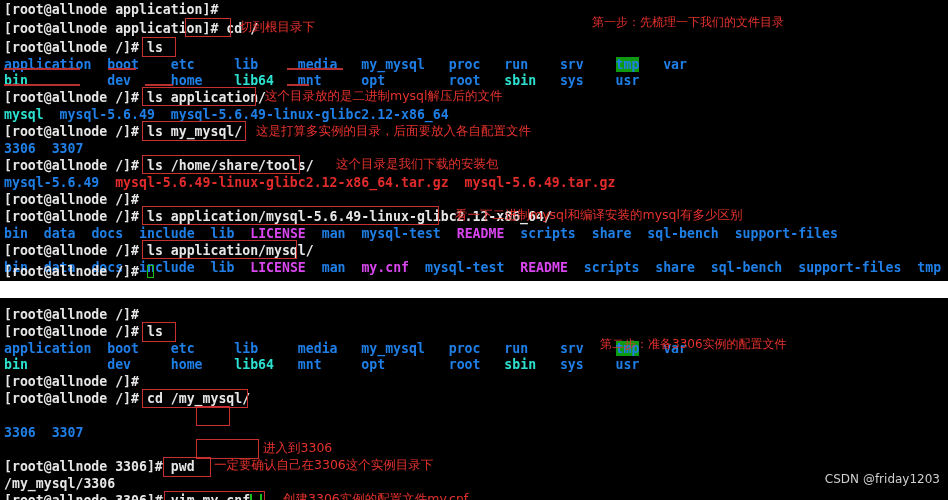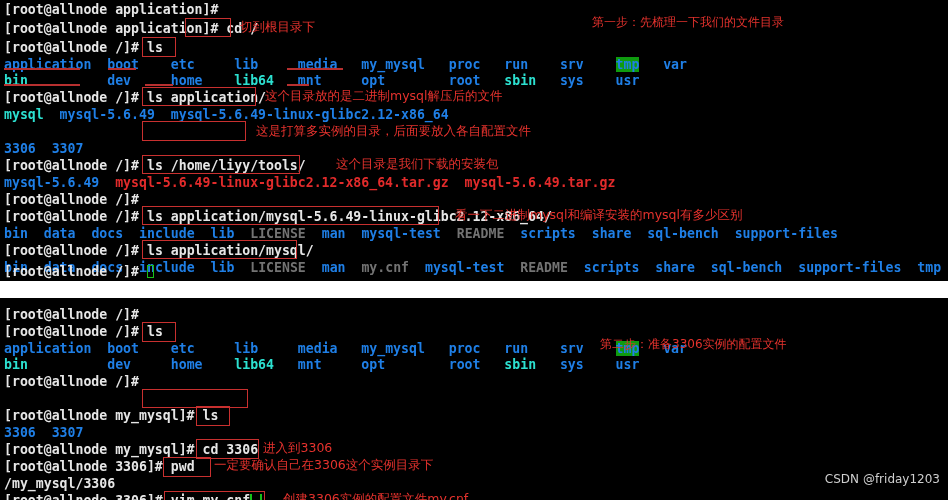--- a/index.html
+++ b/index.html
@@ -33,21 +33,21 @@
     font-family: "DejaVu Sans Mono", "Liberation Mono", monospace;
     font-size: 13.2px;
     font-weight: bold;
     letter-spacing: 0px;
     line-height: 15px;
     color: #d8d8d8;
   }
   .c-prompt   { color: #e6e6e6; }
   .c-dir      { color: #1f7fe6; }
   .c-link     { color: #2ce0d0; }
-  .c-file     { color: #737373; }
+  .c-file     { color: #d946ef; }
   .c-arch     { color: #e22b2b; }
   .c-tmp      { color: #1f7fe6; background: #0f9b0f; }
 
   
   .hl {
     position: absolute;
     border: 1.5px solid #c8302f;
     background: transparent;
     pointer-events: none;
   }
@@ -119,24 +119,25 @@
     <div class="line c-prompt" style="top:40px"><span>[root@allnode /]#</span><span> </span><span>ls</span></div>
 
     <div class="line" style="top:57px"><span class="c-dir">application</span><span>  </span><span class="c-dir">boot</span><span>    </span><span class="c-dir">etc</span><span>     </span><span class="c-dir">lib</span><span>     </span><span class="c-dir">media</span><span>   </span><span class="c-dir">my_mysql</span><span>   </span><span class="c-dir">proc</span><span>   </span><span class="c-dir">run</span><span>    </span><span class="c-dir">srv</span><span>    </span><span class="c-tmp">tmp</span><span>   </span><span class="c-dir">var</span></div>
 
     <div class="line" style="top:73px"><span class="c-link">bin</span><span>          </span><span class="c-dir">dev</span><span>     </span><span class="c-dir">home</span><span>    </span><span class="c-link">lib64</span><span>   </span><span class="c-dir">mnt</span><span>     </span><span class="c-dir">opt</span><span>        </span><span class="c-dir">root</span><span>   </span><span class="c-link">sbin</span><span>   </span><span class="c-dir">sys</span><span>    </span><span class="c-dir">usr</span></div>
 
     <div class="line c-prompt" style="top:90px"><span>[root@allnode /]#</span><span> </span><span>ls application/</span></div>
 
     <div class="line" style="top:107px"><span class="c-link">mysql</span><span>  </span><span class="c-dir">mysql-5.6.49</span><span>  </span><span class="c-dir">mysql-5.6.49-linux-glibc2.12-x86_64</span></div>
 
+    <div class="line c-prompt" style="top:124px"><span>[root@allnode /]#</span><span> </span><span>ls my_mysql/</span></div>
 
     <div class="line c-dir" style="top:141px"><span>3306  3307</span></div>
 
-    <div class="line c-prompt" style="top:158px"><span>[root@allnode /]#</span><span> </span><span>ls /home/liyy/tools/</span></div>
+    <div class="line c-prompt" style="top:158px"><span>[root@allnode /]#</span><span> </span><span>ls /home/share/tools/</span></div>
 
     <div class="line" style="top:175px"><span class="c-dir">mysql-5.6.49</span><span>  </span><span class="c-arch">mysql-5.6.49-linux-glibc2.12-x86_64.tar.gz</span><span>  </span><span class="c-arch">mysql-5.6.49.tar.gz</span></div>
 
     <div class="line c-prompt" style="top:192px"><span>[root@allnode /]#</span></div>
 
     <div class="line c-prompt" style="top:209px"><span>[root@allnode /]#</span><span> </span><span>ls application/mysql-5.6.49-linux-glibc2.12-x86_64/</span></div>
 
     <div class="line" style="top:226px"><span class="c-dir">bin</span><span>  </span><span class="c-dir">data</span><span>  </span><span class="c-dir">docs</span><span>  </span><span class="c-dir">include</span><span>  </span><span class="c-dir">lib</span><span>  </span><span class="c-file">LICENSE</span><span>  </span><span class="c-dir">man</span><span>  </span><span class="c-dir">mysql-test</span><span>  </span><span class="c-file">README</span><span>  </span><span class="c-dir">scripts</span><span>  </span><span class="c-dir">share</span><span>  </span><span class="c-dir">sql-bench</span><span>  </span><span class="c-dir">support-files</span></div>
 
     <div class="line c-prompt" style="top:243px"><span>[root@allnode /]#</span><span> </span><span>ls application/mysql/</span></div>
@@ -176,26 +177,25 @@
     <div class="line c-prompt" style="top:9px"><span>[root@allnode /]#</span></div>
 
     <div class="line c-prompt" style="top:26px"><span>[root@allnode /]#</span><span> </span><span>ls</span></div>
 
     <div class="line" style="top:43px"><span class="c-dir">application</span><span>  </span><span class="c-dir">boot</span><span>    </span><span class="c-dir">etc</span><span>     </span><span class="c-dir">lib</span><span>     </span><span class="c-dir">media</span><span>   </span><span class="c-dir">my_mysql</span><span>   </span><span class="c-dir">proc</span><span>   </span><span class="c-dir">run</span><span>    </span><span class="c-dir">srv</span><span>    </span><span class="c-tmp">tmp</span><span>   </span><span class="c-dir">var</span></div>
 
     <div class="line" style="top:59px"><span class="c-link">bin</span><span>          </span><span class="c-dir">dev</span><span>     </span><span class="c-dir">home</span><span>    </span><span class="c-link">lib64</span><span>   </span><span class="c-dir">mnt</span><span>     </span><span class="c-dir">opt</span><span>        </span><span class="c-dir">root</span><span>   </span><span class="c-link">sbin</span><span>   </span><span class="c-dir">sys</span><span>    </span><span class="c-dir">usr</span></div>
 
     <div class="line c-prompt" style="top:76px"><span>[root@allnode /]#</span></div>
 
-
-    <div class="line c-prompt" style="top:110px"><span>[root@allnode my_mysql]#</span><span> </span><span>ls</span></div>
+    <div class="line c-prompt" style="top:93px"><span>[root@allnode /]#</span><span> </span><span>cd /my_mysql/</span></div>
+
 
     <div class="line c-dir" style="top:127px"><span>3306  3307</span></div>
 
-    <div class="line c-prompt" style="top:144px"><span>[root@allnode my_mysql]#</span><span> </span><span>cd 3306</span></div>
 
     <div class="line c-prompt" style="top:161px"><span>[root@allnode 3306]#</span><span> </span><span>pwd</span></div>
 
     <div class="line c-prompt" style="top:178px"><span>/my_mysql/3306</span></div>
 
     <div class="line c-prompt" style="top:195px"><span>[root@allnode 3306]#</span><span> </span><span>vim my.cnf</span><span class="cursor-bar"></span><span> </span><span class="cursor-bar"></span></div>
 
     <div class="hl" style="left:142px; top:24px;  width:34px; height:20px;"></div>
     <div class="hl" style="left:142px; top:91px;  width:106px;height:19px;"></div>
     <div class="hl" style="left:196px; top:108px; width:34px; height:20px;"></div>

